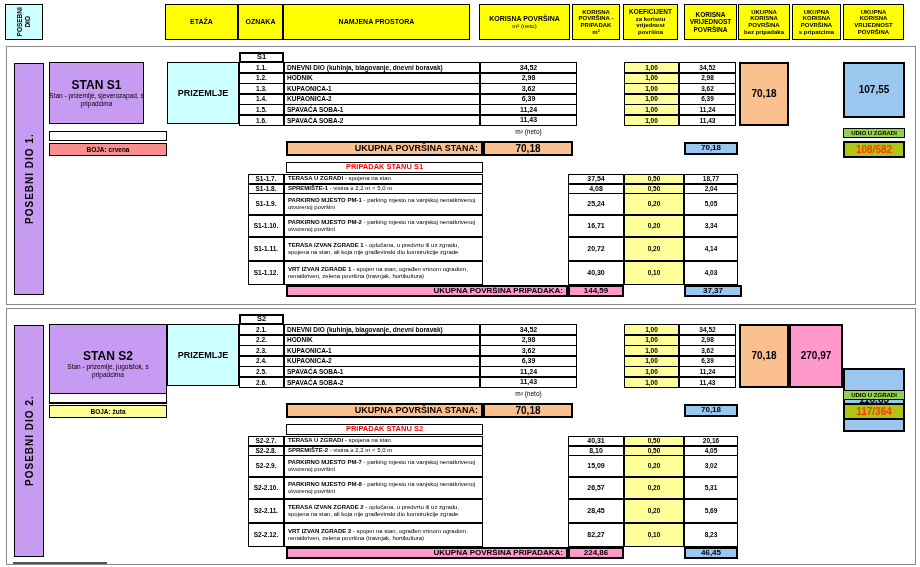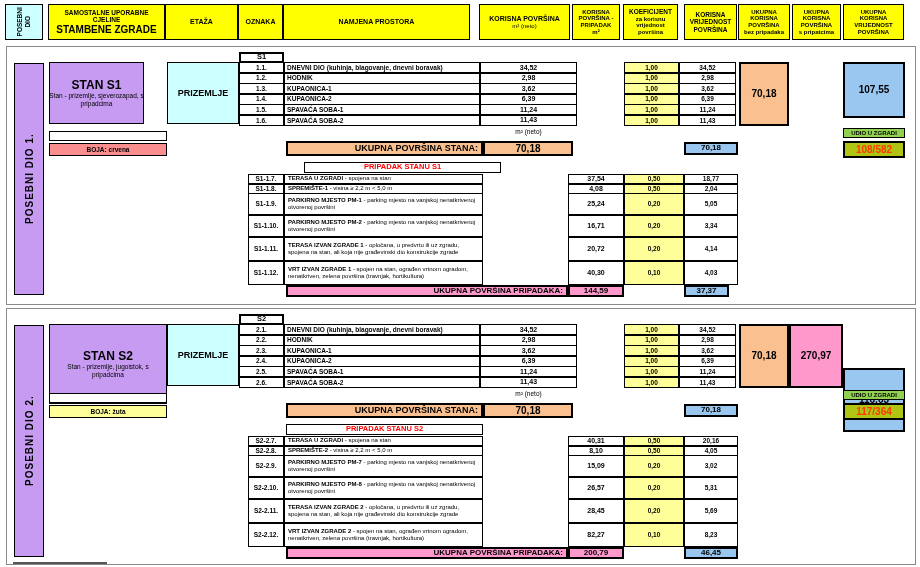--- a/index.html
+++ b/index.html
@@ -29,24 +29,20 @@
   .vhead{transform:rotate(-90deg);width:34px;font-size:6.5px;font-weight:bold;line-height:1.2;text-align:center;}
 </style>
 </head>
 <body>
 
 <div id="page">
 
   <div class="c cyan" style="left:5px;top:4px;width:38px;height:36px;">
     <span class="vhead">POSEBNI DIO</span>
   </div>
-  <div class="c col yellow" style="left:48px;top:4px;width:117px;height:36px;">
-    <span class="f65" style="width:100px;">SAMOSTALNE UPORABNE CJELINE</span>
-    <span class="f10">STAMBENE ZGRADE</span>
-  </div>
   <div class="c yellow f7" style="left:165px;top:4px;width:73px;height:36px;">ETAŽA</div>
   <div class="c yellow f7" style="left:238px;top:4px;width:45px;height:36px;">OZNAKA</div>
   <div class="c yellow f7" style="left:283px;top:4px;width:187px;height:36px;">NAMJENA PROSTORA</div>
   <div class="c col yellow" style="left:479px;top:4px;width:91px;height:36px;">
     <span class="f7">KORISNA POVRŠINA</span>
     <span class="f6 reg">m² (neto)</span>
   </div>
   <div class="c col yellow" style="left:572px;top:4px;width:48px;height:36px;">
     <span class="f6" style="width:44px;">KORISNA POVRŠINA - PRIPADAK</span>
     <span class="f6">m²</span>
@@ -124,21 +120,21 @@
     <div class="c green f6" style="left:836px;top:81px;width:62px;height:10px;">UDIO U ZGRADI</div>
 
     <div class="c" style="left:42px;top:84px;width:118px;height:10px;"></div>
     <div class="c salmon f65" style="left:42px;top:96px;width:118px;height:13px;">BOJA: crvena</div>
 
     <div class="c right orange f9" style="left:279px;top:94px;width:197px;height:15px;border-width:2px;">UKUPNA POVRŠINA STANA:</div>
     <div class="c orange f10" style="left:476px;top:94px;width:90px;height:15px;border-width:2px;">70,18</div>
     <div class="c blue f8" style="left:677px;top:95px;width:54px;height:13px;border-width:2px;">70,18</div>
     <div class="c olive redorange f13" style="left:836px;top:94px;width:62px;height:17px;border-width:2px;">108/582</div>
 
-    <div class="c red f75" style="left:297px;top:115px;width:197px;height:11px;">PRIPADAK STANU S1</div>
+    <div class="c red f75" style="left:279px;top:115px;width:197px;height:11px;">PRIPADAK STANU S1</div>
 
     <div class="c f65" style="left:241px;top:127px;width:36px;height:10px;">S1-1.7.</div>
     <div class="tb" style="left:277px;top:127px;width:199px;height:10px;">
         <div><span class="bn">TERASA U ZGRADI</span> <span class="bd">- spojena na stan</span></div>
       </div>
     <div class="c f7" style="left:561px;top:127px;width:56px;height:10px;">37,54</div>
     <div class="c lty f65" style="left:617px;top:127px;width:60px;height:10px;">0,50</div>
     <div class="c f65" style="left:677px;top:127px;width:54px;height:10px;">18,77</div>
 
     <div class="c f65" style="left:241px;top:136.5px;width:36px;height:10px;">S1-1.8.</div>
@@ -176,21 +172,21 @@
     <div class="c f65" style="left:241px;top:214px;width:36px;height:24px;">S1-1.12.</div>
     <div class="tb" style="left:277px;top:214px;width:199px;height:24px;">
         <div><span class="bn">VRT IZVAN ZGRADE 1</span> <span class="bd">- spojen na stan, ograđen vrtnom ogradom, nenatkriven, zelena površina (travnjak, hortikultura)</span></div>
       </div>
     <div class="c f7" style="left:561px;top:214px;width:56px;height:24px;">40,30</div>
     <div class="c lty f65" style="left:617px;top:214px;width:60px;height:24px;">0,10</div>
     <div class="c f65" style="left:677px;top:214px;width:54px;height:24px;">4,03</div>
 
     <div class="c right pink f8" style="left:279px;top:238px;width:282px;height:12px;border-width:2px;">UKUPNA POVRŠINA PRIPADAKA:</div>
     <div class="c pink f8" style="left:561px;top:238px;width:56px;height:12px;border-width:2px;">144,59</div>
-    <div class="c blue f8" style="left:677px;top:238px;width:45px;height:12px;border-width:2px;">37,37</div>
+    <div class="c blue f8" style="left:677px;top:238px;width:58px;height:12px;border-width:2px;">37,37</div>
   </div>
 
   <div class="sec" id="sec2">
     <div class="c purple" style="left:7px;top:16px;width:30px;height:232px;">
       <span class="vtext">POSEBNI DIO 2.</span>
     </div>
     <div class="c f75" style="left:232px;top:5px;width:45px;height:11px;border-width:2px;">S2</div>
     <div class="c col purple" style="left:42px;top:15px;width:118px;height:80px;">
       <span class="f12">STAN S2</span>
       <span class="f65 reg" style="width:104px;">Stan - prizemlje, jugoistok, s pripadcima</span>
@@ -292,19 +288,19 @@
 
     <div class="c f65" style="left:241px;top:214px;width:36px;height:24px;">S2-2.12.</div>
     <div class="tb" style="left:277px;top:214px;width:199px;height:24px;">
         <div><span class="bn">VRT IZVAN ZGRADE 2</span> <span class="bd">- spojen na stan, ograđen vrtnom ogradom, nenatkriven, zelena površina (travnjak, hortikultura)</span></div>
       </div>
     <div class="c f7" style="left:561px;top:214px;width:56px;height:24px;">82,27</div>
     <div class="c lty f65" style="left:617px;top:214px;width:60px;height:24px;">0,10</div>
     <div class="c f65" style="left:677px;top:214px;width:54px;height:24px;">8,23</div>
 
     <div class="c right pink f8" style="left:279px;top:238px;width:282px;height:12px;border-width:2px;">UKUPNA POVRŠINA PRIPADAKA:</div>
-    <div class="c pink f8" style="left:561px;top:238px;width:56px;height:12px;border-width:2px;">200,79</div>
+    <div class="c pink f8" style="left:561px;top:238px;width:56px;height:12px;border-width:2px;">224,86</div>
     <div class="c blue f8" style="left:677px;top:238px;width:54px;height:12px;border-width:2px;">46,45</div>
   </div>
 
   <div style="position:absolute;left:13px;top:562px;width:94px;height:5px;border-top:2px solid #555;"></div>
 
 </div>
 
 </body></html>

